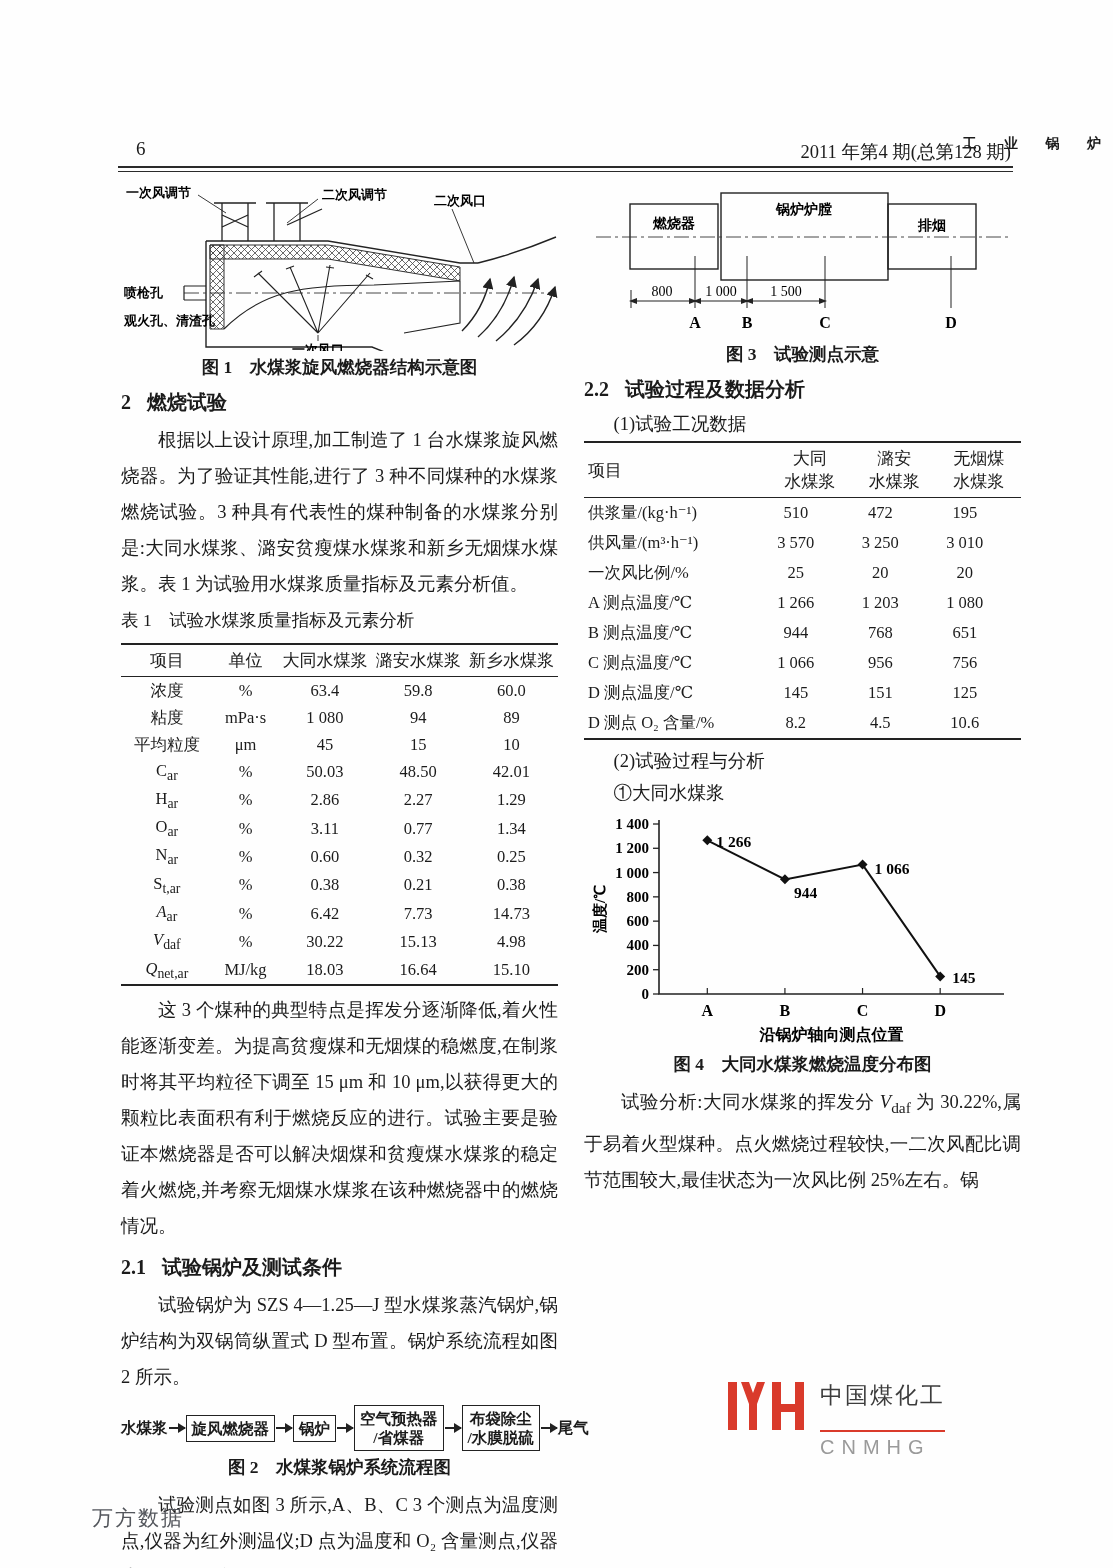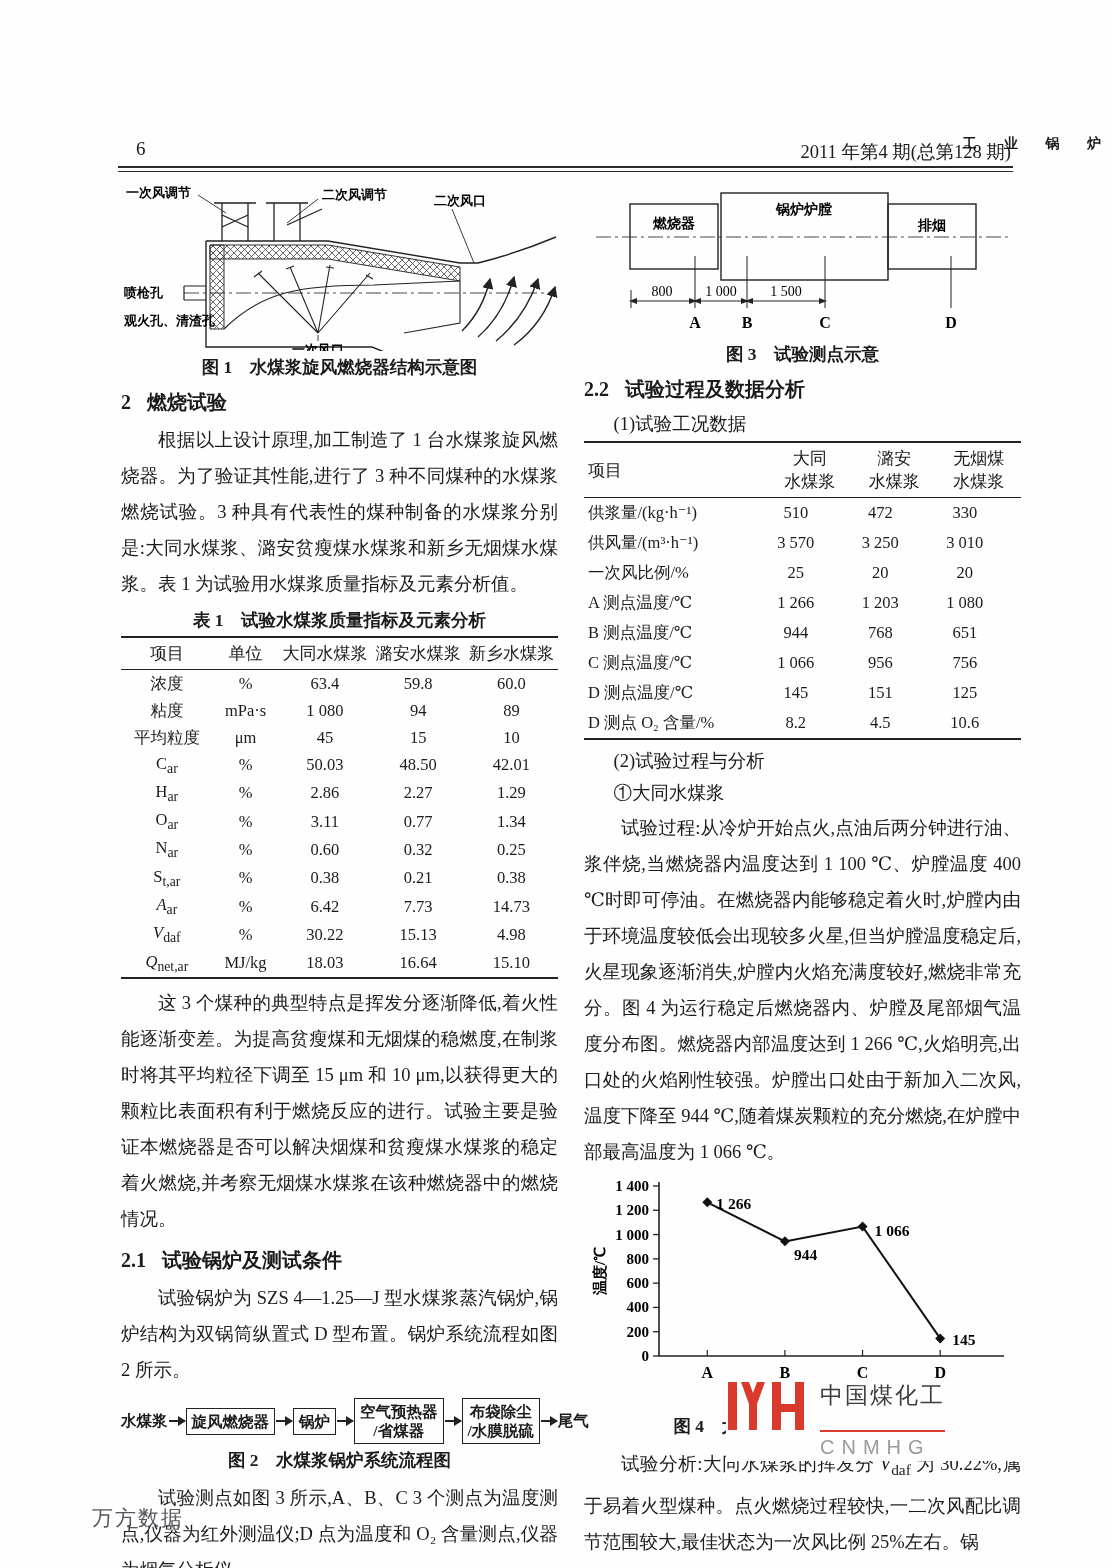--- a/index.html
+++ b/index.html
@@ -14,21 +14,21 @@
          border-top:2.2px solid #2a2a2a;border-bottom:1px solid #2a2a2a;}
   
   .col{position:absolute;width:437px;}
   #col-left{left:121px;top:183px;}
   #col-right{left:584px;top:178px;}
   p.body{font-size:18.5px;line-height:36px;text-indent:2em;text-align:justify;margin:0 0 2px 0;}
   p.sub{font-size:18.5px;line-height:30px;margin:2px 0;text-indent:1.6em;}
   .sec-h{font-size:20px;font-weight:bold;margin:10px 0 6px 0;}
   .sec-h .num{margin-right:16px;}
   .fig-cap{font-size:17.5px;font-weight:bold;text-align:center;margin:4px 0 8px 0;}
-  .tbl-cap{font-size:17.5px;font-weight:bold;text-align:center;margin:6px 0 4px 0;}
+  .tbl-cap{font-size:17.5px;font-weight:normal;margin:6px 0 11px 0;}
   svg{display:block;}
   .figsvg{margin:0 auto;}
   
   table.paper-table{width:100%;border-collapse:collapse;border-top:2.2px solid #222;
         border-bottom:2.2px solid #222;font-size:16.5px;margin-bottom:6px;}
   table.paper-table th{border-bottom:1.2px solid #222;font-weight:normal;padding:4px 2px;font-size:17px;}
   table.paper-table td{padding:2.5px 2px;text-align:center;}
   #table1 td.col0,#table1 th:first-child{width:21%;}
   #table1 td.col1{width:15%;}
   #table2 th:first-child{text-align:left;padding-left:4px;width:42%;}
@@ -306,21 +306,21 @@
             <th>大同<br>水煤浆</th>
             <th>潞安<br>水煤浆</th>
             <th>无烟煤<br>水煤浆</th>
           </tr>
         </thead>
         <tbody>
           <tr>
             <td class="col0">供浆量/(kg·h⁻¹)</td>
             <td class="col1">510</td>
             <td class="col2">472</td>
-            <td class="col3">330</td>
+            <td class="col3">195</td>
           </tr>
           <tr>
             <td class="col0">供风量/(m³·h⁻¹)</td>
             <td class="col1">3 570</td>
             <td class="col2">3 250</td>
             <td class="col3">3 010</td>
           </tr>
           <tr>
             <td class="col0">一次风比例/%</td>
             <td class="col1">25</td>
@@ -355,21 +355,20 @@
             <td class="col0">D 测点 O₂ 含量/%</td>
             <td class="col1">8.2</td>
             <td class="col2">4.5</td>
             <td class="col3">10.6</td>
           </tr>
         </tbody>
       </table>
 
     <p class="sub">(2)试验过程与分析</p>
     <p class="sub">①大同水煤浆</p>
-    <p class="body">试验过程:从冷炉开始点火,点油后两分钟进行油、浆伴烧,当燃烧器内温度达到 1 100 ℃、炉膛温度 400 ℃时即可停油。在燃烧器内能够稳定着火时,炉膛内由于环境温度较低会出现较多火星,但当炉膛温度稳定后,火星现象逐渐消失,炉膛内火焰充满度较好,燃烧非常充分。图 4 为运行稳定后燃烧器内、炉膛及尾部烟气温度分布图。燃烧器内部温度达到 1 266 ℃,火焰明亮,出口处的火焰刚性较强。炉膛出口处由于新加入二次风,温度下降至 944 ℃,随着煤炭颗粒的充分燃烧,在炉膛中部最高温度为 1 066 ℃。</p>
 
     <svg id="fig4-svg" class="figsvg" width="428" height="238" viewBox="0 0 428 238">
         <path d="M70,10 V184 H415" stroke="#222" stroke-width="1.6" fill="none"></path>
         <line x1="64" y1="184" x2="70" y2="184" stroke="#222" stroke-width="1.3"></line>
         <text x="60" y="189" text-anchor="end" font-size="15" font-weight="bold" font-family="&quot;Liberation Serif&quot;,serif">0</text>
         <line x1="64" y1="159.71428571428572" x2="70" y2="159.71428571428572" stroke="#222" stroke-width="1.3"></line>
         <text x="60" y="164.71428571428572" text-anchor="end" font-size="15" font-weight="bold" font-family="&quot;Liberation Serif&quot;,serif">200</text>
         <line x1="64" y1="135.42857142857144" x2="70" y2="135.42857142857144" stroke="#222" stroke-width="1.3"></line>
         <text x="60" y="140.42857142857144" text-anchor="end" font-size="15" font-weight="bold" font-family="&quot;Liberation Serif&quot;,serif">400</text>
         <line x1="64" y1="111.14285714285715" x2="70" y2="111.14285714285715" stroke="#222" stroke-width="1.3"></line>

